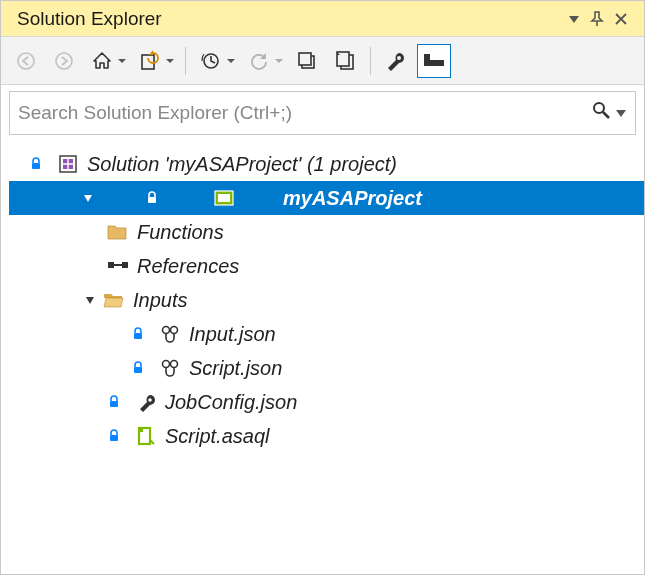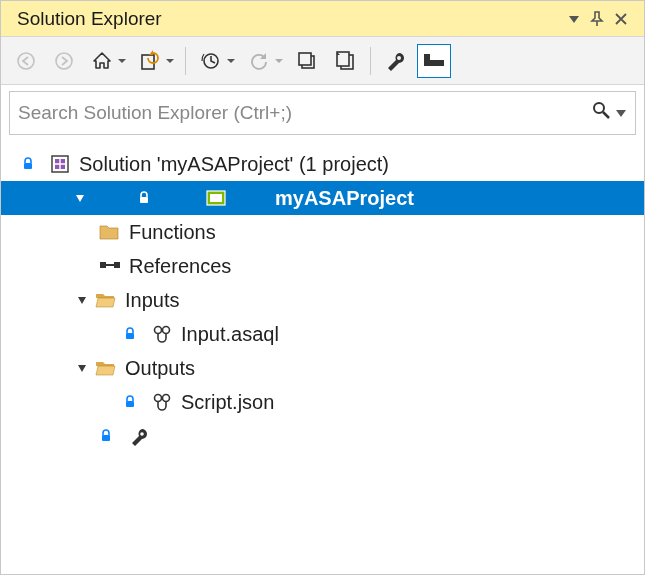--- a/index.html
+++ b/index.html
@@ -72,21 +72,21 @@
     border: none;
     outline: none;
     font-size: 19px;
     color: #888;
     background: transparent;
   }
   .search-input::placeholder { color: #888; }
   .search-right { display: flex; align-items: center; gap: 2px; color: #333; }
 
   
-  .tree { padding: 8px 0 0 0; font-size: 20px; color: #222; }
+  .tree { padding: 8px 0 0 8px; font-size: 20px; color: #222; font-style: italic; }
   .row {
     display: flex;
     align-items: center;
     height: 34px;
     white-space: nowrap;
   }
   .row .exp {
     width: 18px; height: 18px;
     display: inline-flex; align-items: center; justify-content: center;
     margin-right: 2px;
@@ -316,37 +316,23 @@
           <use href="#padlock"></use>
         </svg>
       </span>
     <span class="ic">
       <svg width="20" height="20">
           <circle cx="6" cy="6" r="3.5" fill="none" stroke="#333" stroke-width="1.6"></circle>
           <circle cx="14" cy="6" r="3.5" fill="none" stroke="#333" stroke-width="1.6"></circle>
           <path d="M6 10 v4 a4 4 0 0 0 4 4 a4 4 0 0 0 4 -4 v-4" fill="none" stroke="#333" stroke-width="1.6"></path>
         </svg>
     </span>
-    <span class="label">Input.asaql</span>
-  </div>
-
-  <div class="row">
-    <span class="pad" style="width:72px"></span>
-    <span class="exp">
-        <svg width="10" height="12">
-          <use href="#arrow-exp-open"></use>
-        </svg>
-      </span>
-    <span class="ic">
-        <svg width="22" height="20">
-          <use href="#folder-open"></use>
-        </svg>
-      </span>
-    <span class="label">Outputs</span>
-  </div>
+    <span class="label">Input.json</span>
+  </div>
+
 
   <div class="row">
     <span class="pad" style="width:116px"></span>
     <span class="ic">
         <svg width="12" height="14">
           <use href="#padlock"></use>
         </svg>
       </span>
     <span class="ic">
       <svg width="20" height="20">
@@ -364,16 +350,33 @@
         <svg width="12" height="14">
           <use href="#padlock"></use>
         </svg>
       </span>
     <span class="ic">
       <svg width="20" height="20">
           <path d="M14 3 a5 5 0 0 1 0 10 l-7 7 l-3 -3 l7 -7 a5 5 0 0 1 3 -7 Z" fill="#333"></path>
           <circle cx="14" cy="8" r="1.8" fill="#fff"></circle>
         </svg>
     </span>
-  </div>
-
+    <span class="label">JobConfig.json</span>
+  </div>
+
+  <div class="row">
+    <span class="pad" style="width:92px"></span>
+    <span class="ic">
+        <svg width="12" height="14">
+          <use href="#padlock"></use>
+        </svg>
+      </span>
+    <span class="ic">
+      <svg width="20" height="20">
+          <rect x="3" y="2" width="11" height="16" fill="#fff" stroke="#7fba00" stroke-width="2.2"></rect>
+          <path d="M3 2 l4 0 l0 4 l-4 0 Z" fill="#7fba00"></path>
+          <path d="M14 14 l4 4" stroke="#7fba00" stroke-width="2.2"></path>
+        </svg>
+    </span>
+    <span class="label">Script.asaql</span>
+  </div>
 
 </div>
 
 </body></html>

